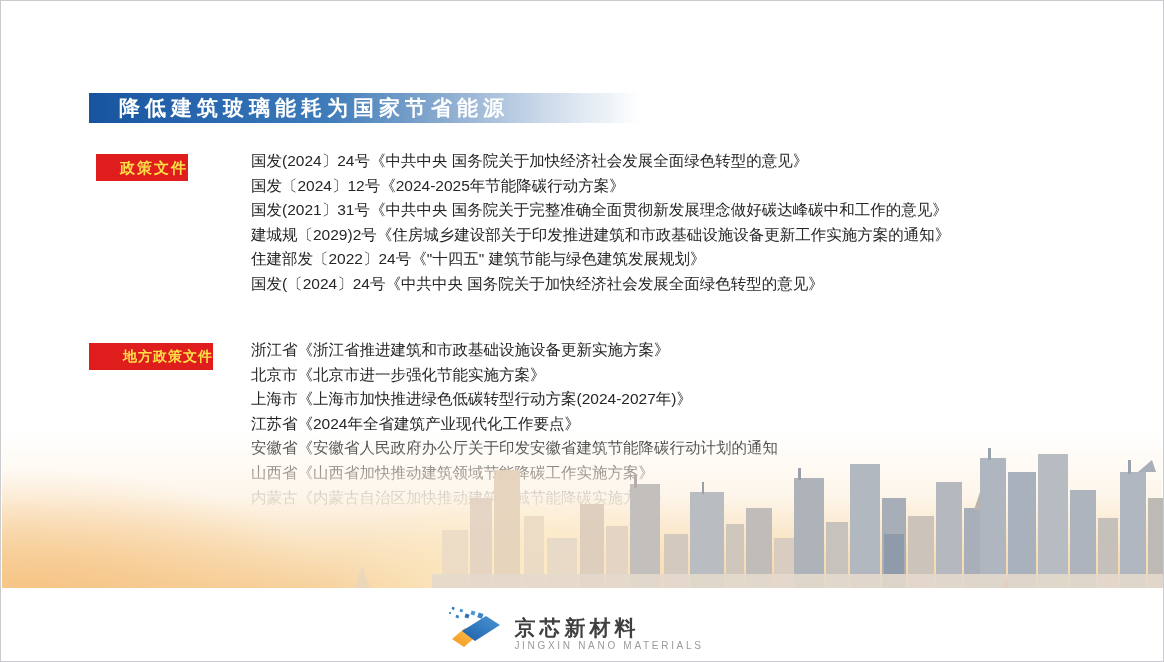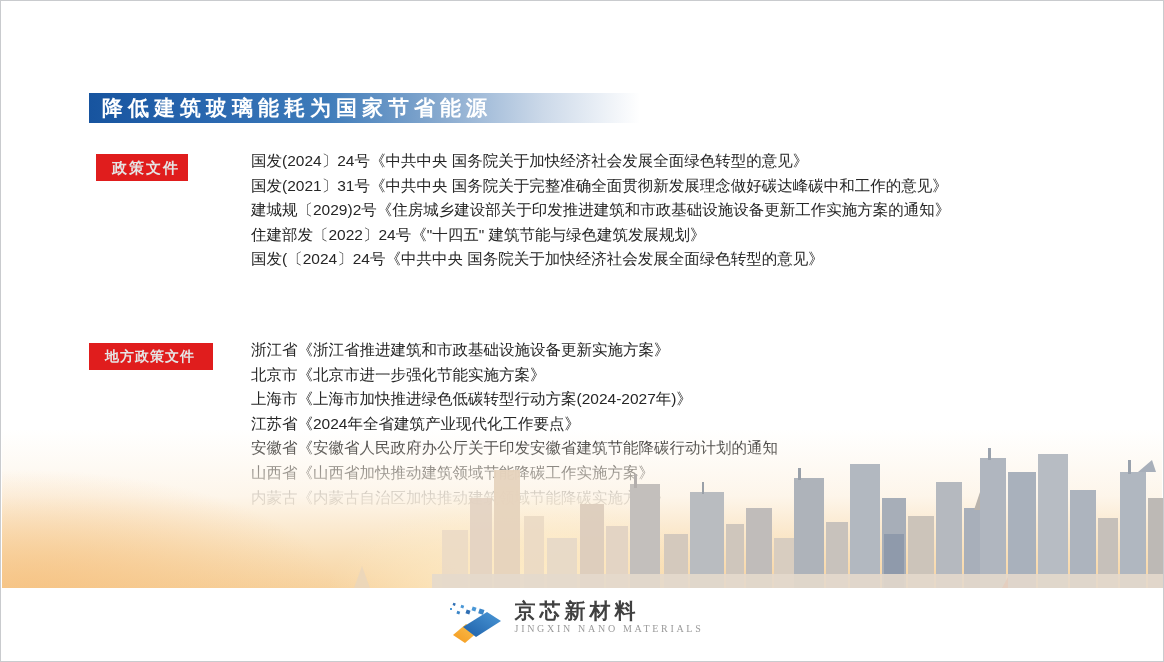--- a/index.html
+++ b/index.html
@@ -10,26 +10,26 @@
     background:#ffffff; border:1px solid #c9cbcе;
     border:1px solid #c9cbce; overflow:hidden;
   }
   
   .title-bar {
     position:absolute; left:88px; top:92px; width:568px; height:30px;
     background:linear-gradient(to right,#17549f 0%, #2a68b0 22%, #3f7cba 42%, #88aacf 62%, #ccd9e9 80%, #ffffff 97%);
   }
   .title-bar h1 {
     color:#ffffff; font-size:21px; font-weight:bold; line-height:30px;
-    padding-left:13px; letter-spacing:5px; white-space:nowrap;
+    padding-left:30px; letter-spacing:5px; white-space:nowrap;
   }
   
   .badge {
-    position:absolute; display:inline-block; color:#e5e5e5;
-    background:#e01d1d; text-align:left; font-weight:bold;padding-left:16px;
+    position:absolute; display:inline-block; color:#fde047;
+    background:#e01d1d; text-align:right; font-weight:bold;padding-left:16px;
   }
   .badge-1 { left:95px; top:153px; width:92px; height:27px; font-size:15px; line-height:27px; letter-spacing:2px; }
   .badge-2 { left:88px; top:342px; width:124px; height:27px; font-size:14px; line-height:27px; letter-spacing:1px; }
   ul.policy-list {
     position:absolute; left:210px; list-style:none;
     font-size:15.5px; line-height:24.6px; color:#262626;margin-left:40px;
   }
   ul.policy-list li { white-space:nowrap; }
   .list-1 { top:148px; }
   .list-2 { top:337px; }
@@ -38,21 +38,21 @@
     position:absolute; left:1px; right:1px; top:428px; height:159px;
     background:
       radial-gradient(ellipse 280px 150px at 45% 104%, rgba(255,240,205,0.95) 0%, rgba(255,240,205,0) 70%),
       radial-gradient(ellipse 420px 170px at 2% 106%, rgba(246,193,128,0.85) 0%, rgba(246,193,128,0) 75%),
       linear-gradient(to bottom, rgba(255,255,255,0) 0%, rgba(253,244,231,0.85) 42%, #f9e0ba 78%, #f7d3a0 100%);
   }
   .sky svg { position:absolute; left:0; bottom:0; width:1162px; height:150px; display:block; }
   
   .logo {
     position:absolute; left:0; right:12px; top:598px; height:52px;
-    display:flex; align-items:flex-start; justify-content:center; gap:10px;font-family:Liberation Serif, serif;
+    display:flex; align-items:flex-end; justify-content:center; gap:10px;
   }
   .logo-text { display:flex; flex-direction:column; }
   .logo-name {
     font-size:21px; font-weight:bold; color:#404040;
     letter-spacing:4px; line-height:24px; white-space:nowrap;
   }
   .logo-sub {
     font-size:10px; color:#9a9a9a; letter-spacing:2.7px;
     line-height:11px; white-space:nowrap;
   }
@@ -62,20 +62,21 @@
 
 <div class="slide">
 
   <div class="title-bar">
     <h1>降低建筑玻璃能耗为国家节省能源</h1>
   </div>
 
   <span class="badge badge-1">政策文件</span>
   <ul class="policy-list list-1">
     <li>国发(2024〕24号《中共中央 国务院关于加快经济社会发展全面绿色转型的意见》</li>
+    <li>国发〔2024〕12号《2024-2025年节能降碳行动方案》</li>
     <li>国发(2021〕31号《中共中央 国务院关于完整准确全面贯彻新发展理念做好碳达峰碳中和工作的意见》</li>
     <li>建城规〔2029)2号《住房城乡建设部关于印发推进建筑和市政基础设施设备更新工作实施方案的通知》</li>
     <li>住建部发〔2022〕24号《"十四五" 建筑节能与绿色建筑发展规划》</li>
     <li>国发(〔2024〕24号《中共中央 国务院关于加快经济社会发展全面绿色转型的意见》</li>
   </ul>
 
   <span class="badge badge-2">地方政策文件</span>
   <ul class="policy-list list-2">
     <li>浙江省《浙江省推进建筑和市政基础设施设备更新实施方案》</li>
     <li>北京市《北京市进一步强化节能实施方案》</li>

